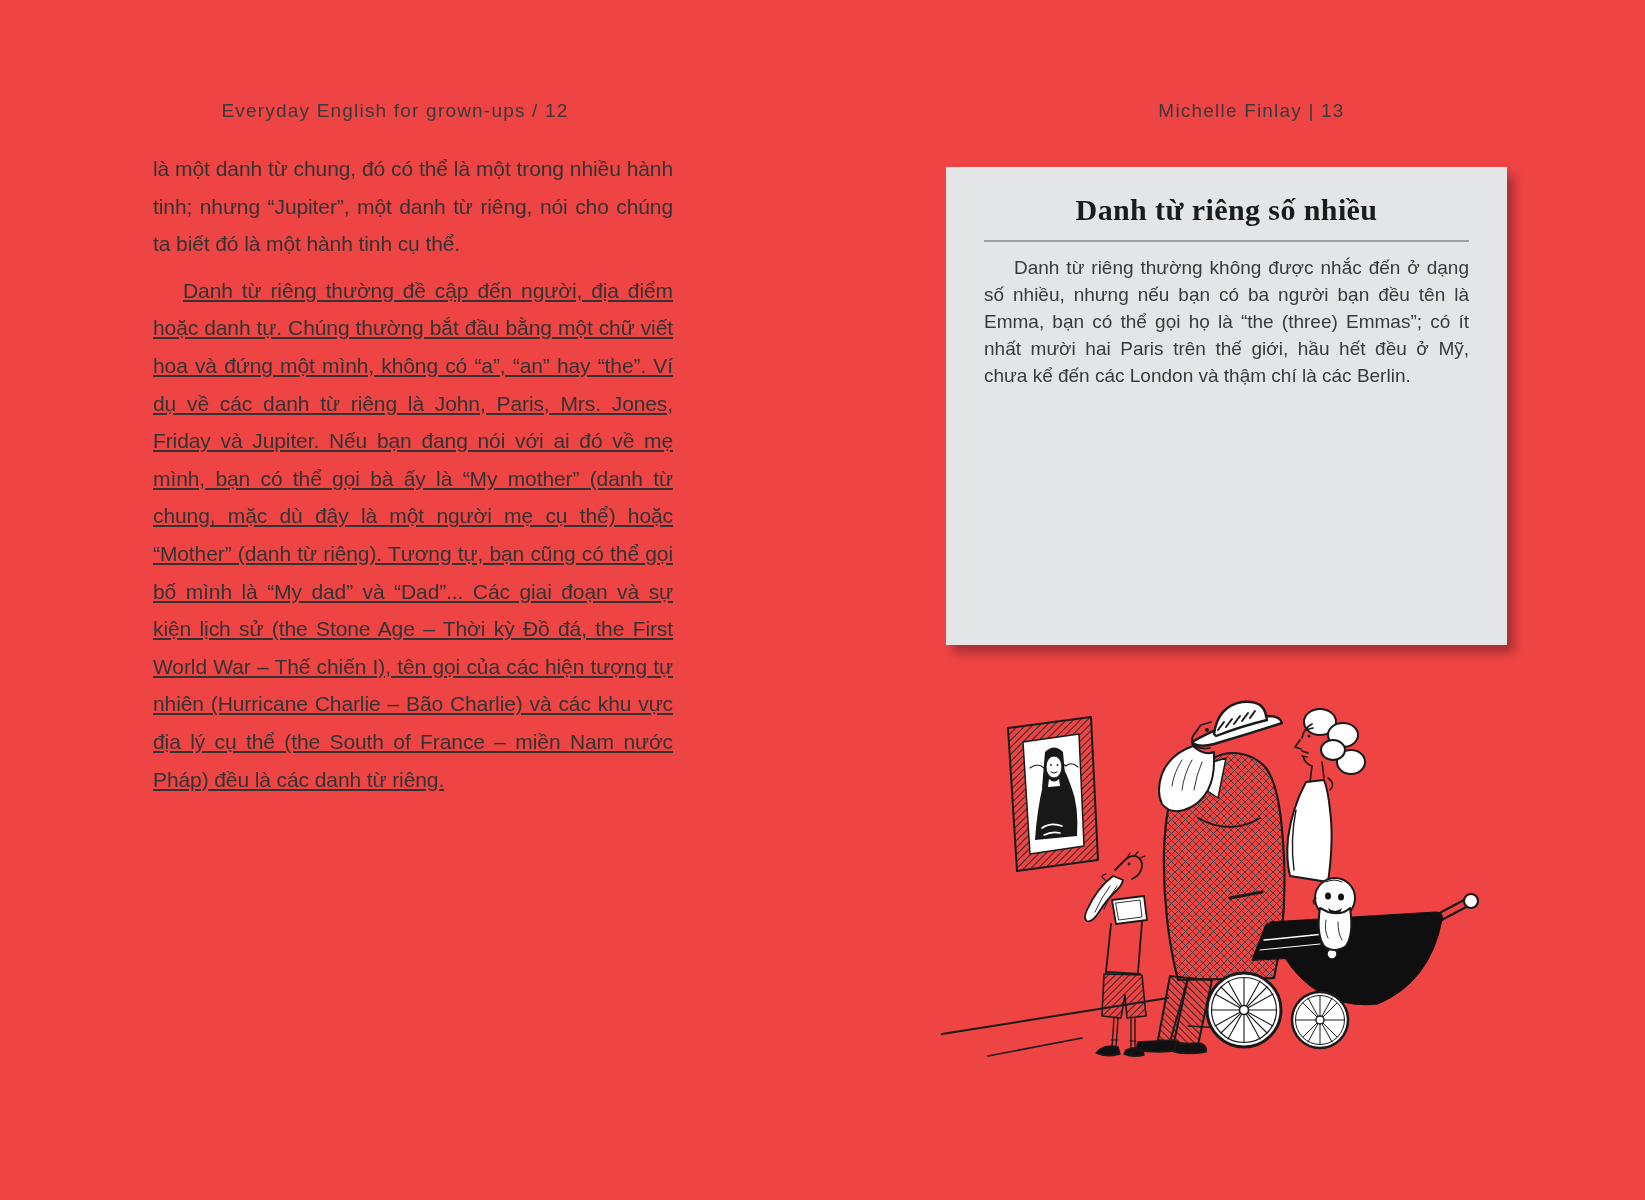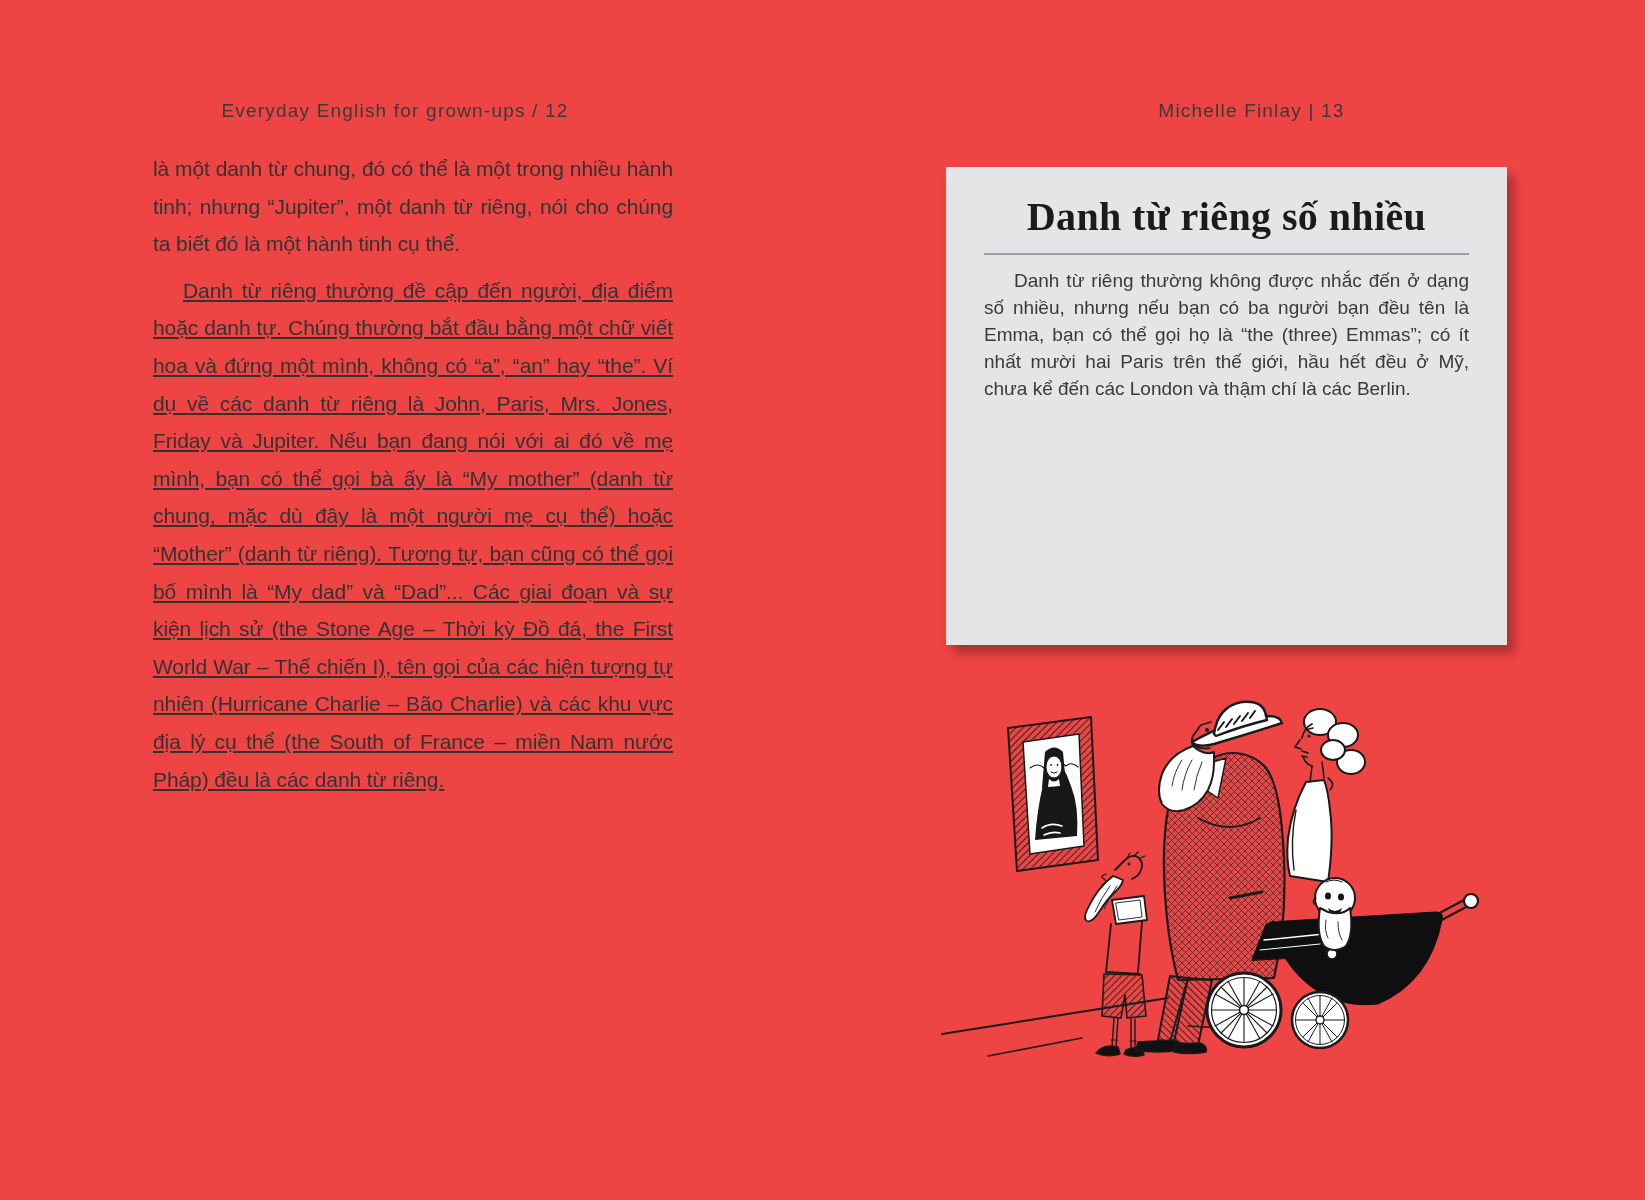--- a/index.html
+++ b/index.html
@@ -24,21 +24,21 @@
   p.indent{text-indent:30px;}
   .callout{
     position:absolute;left:946px;top:167px;width:561px;height:478px;
     box-sizing:border-box;background:#e4e5e7;
     padding:18px 38px 28px 38px;overflow:hidden;
     box-shadow:7px 8px 10px rgba(0,0,0,0.30);
   }
   .callout h2{
     margin:8px 0 0 0;text-align:center;
     font-family:"Liberation Serif","DejaVu Serif",serif;
-    font-size:40px;font-weight:700;color:#1b1b1b;letter-spacing:0.4px;
+    font-size:30px;font-weight:700;color:#1b1b1b;letter-spacing:0.4px;
   }
   .callout .rule{height:0;border-top:2px solid #9aa0a3;margin:13px 0 12px 0;}
   .callout p{
     margin:0;font-size:19px;line-height:27px;color:#3a3a3a;text-align:justify;
   }
   .callout p + p{margin-top:9px;}
   .illu{position:absolute;left:930px;top:690px;}
 </style>
 </head>
 <body>

